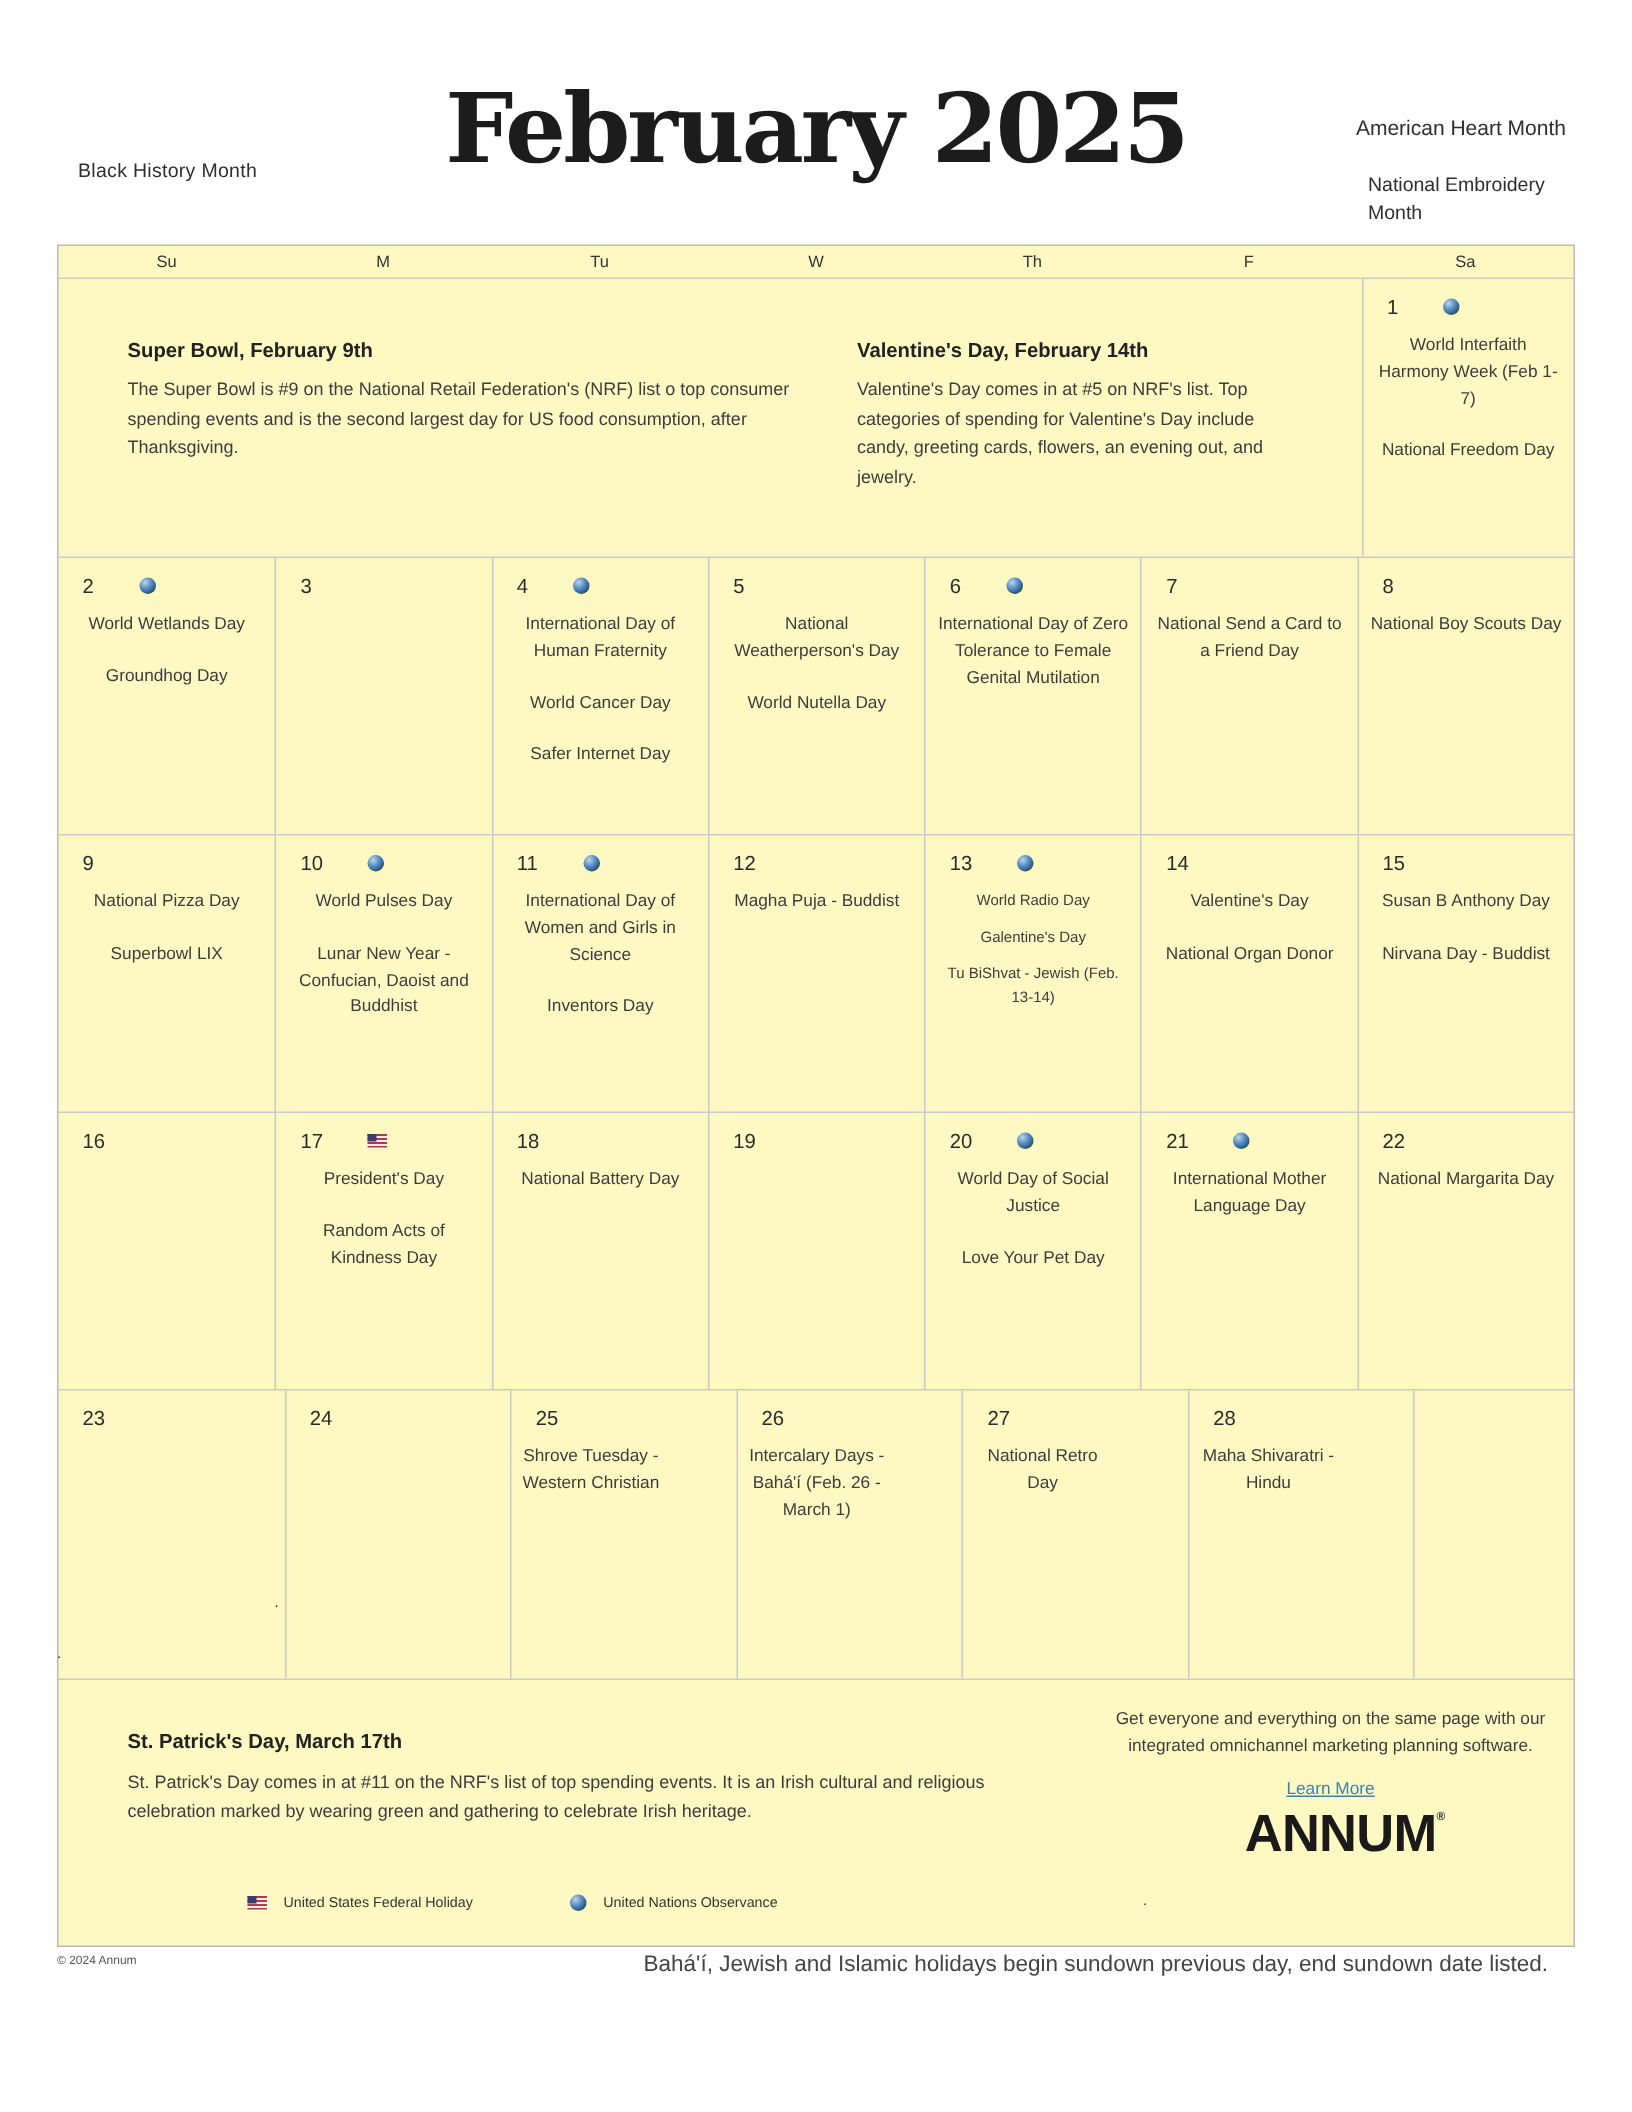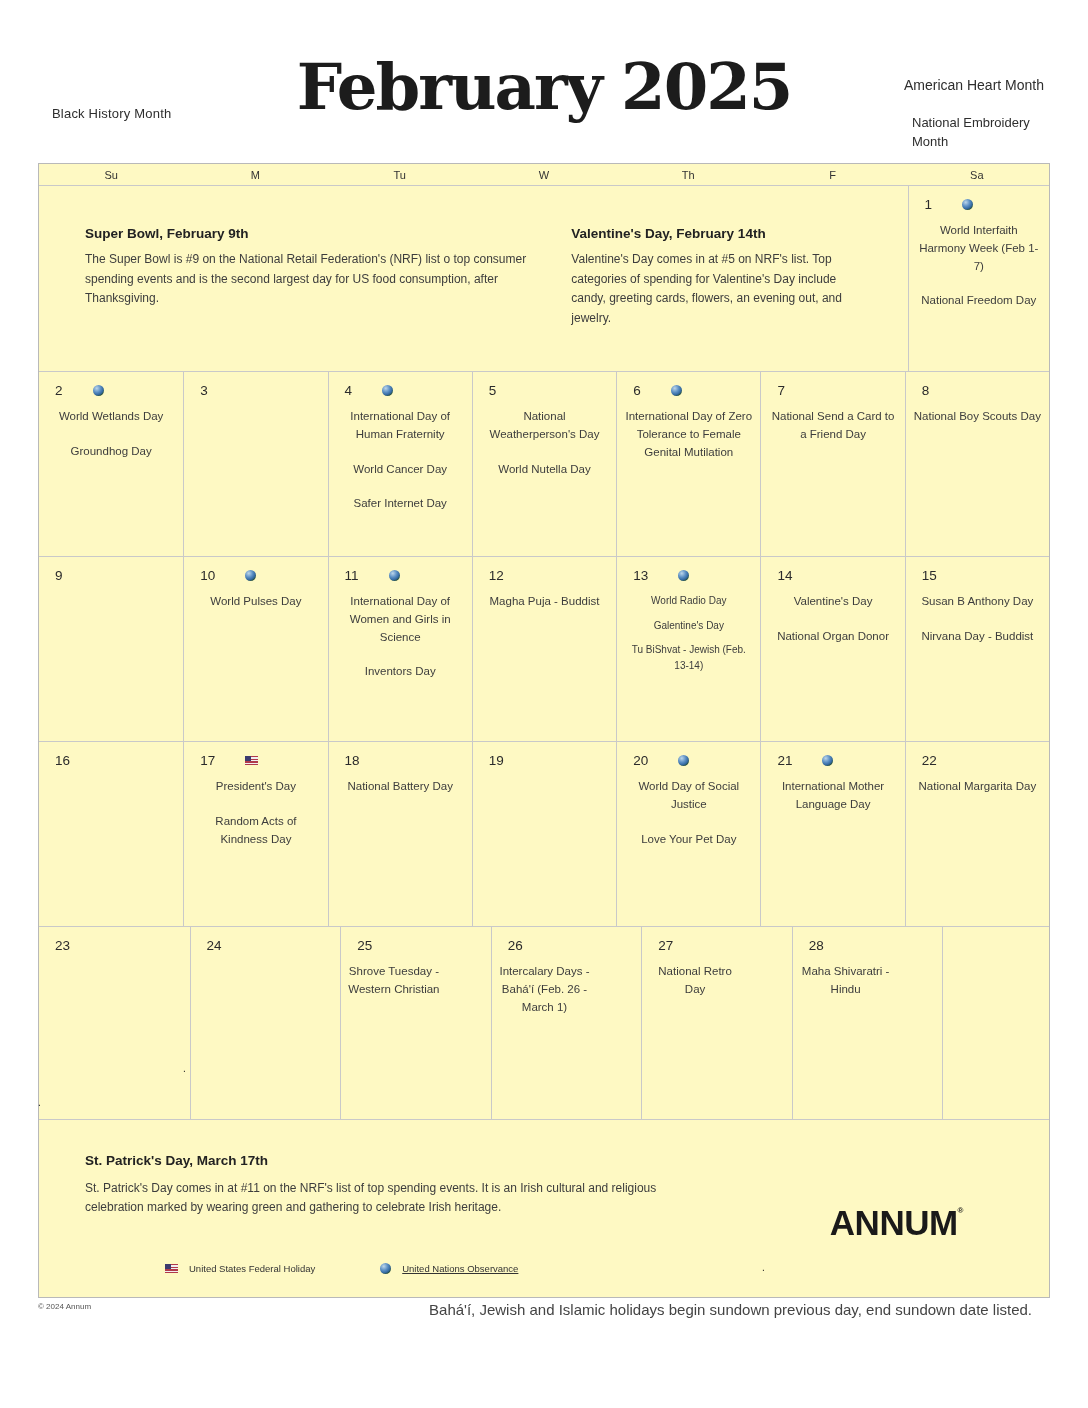--- a/index.html
+++ b/index.html
@@ -51,21 +51,21 @@
   
   .bottom { position:relative; border-top:1px solid #c9c9c9; height:179px; }
   .stpat { position:absolute; left:46px; top:33px; width:580px; }
   .stpat h3 { font-size:13.5px; font-weight:bold; color:#222; margin-bottom:11px; }
   .stpat p { font-size:12px; color:#3d3d3d; line-height:1.6; }
   .promo { position:absolute; right:14px; top:17px; width:296px; text-align:center; }
   .promo p { font-size:11.5px; color:#3d3d3d; line-height:1.6; margin-bottom:9px; }
   .promo a { font-size:11.5px; color:#3e82ab; text-decoration:underline; cursor:pointer; }
   .legend { position:absolute; left:126px; top:143px; display:flex; align-items:center; font-size:9.5px; color:#333; }
   .legend .flag-icon, .legend .globe-icon { margin-left:0; margin-right:11px; }
-  .legend .lg2 { margin-left:65px; display:flex; align-items:center;text-decoration:underline; }
+  .legend .lg2 { margin-left:65px; display:flex; align-items:center; }
   .logo { position:absolute; right:86px; top:83px; font-size:35px; font-weight:900;
           color:#1a1a1a; letter-spacing:-.5px; font-family:"Liberation Sans", sans-serif; }
   .logo sup { font-size:8px; vertical-align:top; line-height:2; }
 
   
   .footer-left { position:absolute; left:38px; top:1302px; font-size:8px; color:#555; }
   .footer-right { position:absolute; right:56px; top:1301px; font-size:15px; color:#444; }
 
   .stray { position:absolute; font-size:10px; color:#222; }
   .dot-a { left:38px; top:1097px; }
@@ -181,28 +181,33 @@
             <div class="events">
               <div class="event">National Boy Scouts Day</div>
             </div>
           </div>
         </div>
         <div class="row week">
           <div class="cell">
             <div class="cell-head">
               <span class="day-num">9</span>
             </div>
+            <div class="events">
+              <div class="event">National Pizza Day</div>
+              <div class="event">Superbowl LIX</div>
+            </div>
           </div>
           <div class="cell">
             <div class="cell-head">
               <span class="day-num">10</span>
               <span class="globe-icon"></span>
             </div>
             <div class="events">
               <div class="event">World Pulses Day</div>
+              <div class="event">Lunar New Year - Confucian, Daoist and Buddhist</div>
             </div>
           </div>
           <div class="cell">
             <div class="cell-head">
               <span class="day-num">11</span>
               <span class="globe-icon"></span>
             </div>
             <div class="events">
               <div class="event">International Day of Women and Girls in Science</div>
               <div class="event">Inventors Day</div>
@@ -356,20 +361,24 @@
             </div>
             <div class="events"></div>
           </div>
         </div>
       </div>
 
     <div class="bottom">
       <div class="stpat">
         <h3>St. Patrick's Day, March 17th</h3>
         <p>St. Patrick's Day comes in at #11 on the NRF's list of top spending events. It is an Irish cultural and religious celebration marked by wearing green and gathering to celebrate Irish heritage.</p>
+      </div>
+      <div class="promo">
+        <p>Get everyone and everything on the same page with our integrated omnichannel marketing planning software.</p>
+        <a>Learn More</a>
       </div>
       <div class="legend">
         <span class="flag-icon"></span>
         <span>United States Federal Holiday</span>
         <span class="lg2">
           <span class="globe-icon"></span>
           <span>United Nations Observance</span>
         </span>
       </div>
       <div class="logo"><span>ANNUM</span><sup>®</sup></div>

